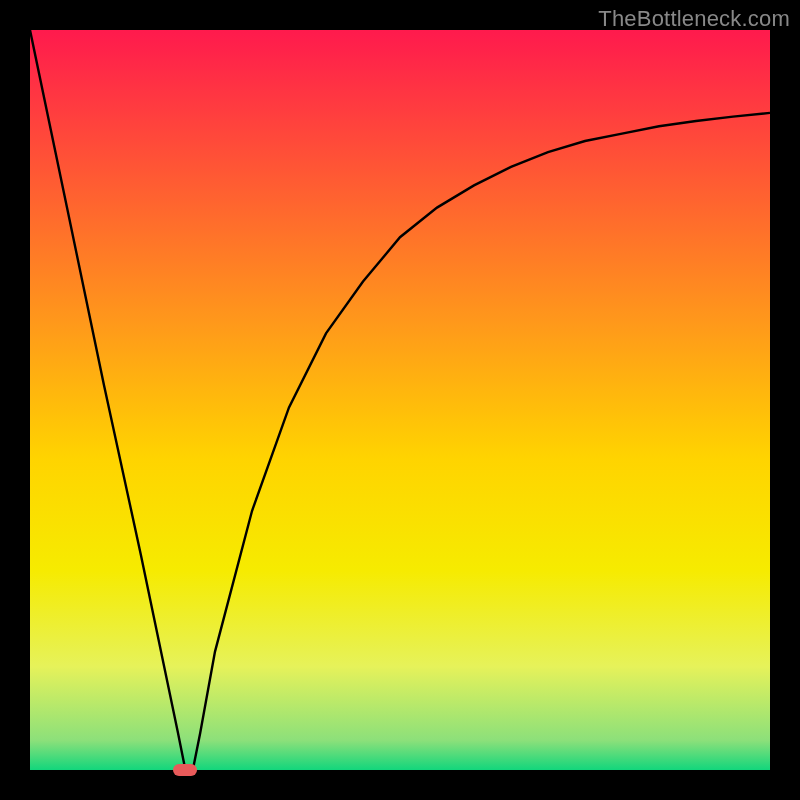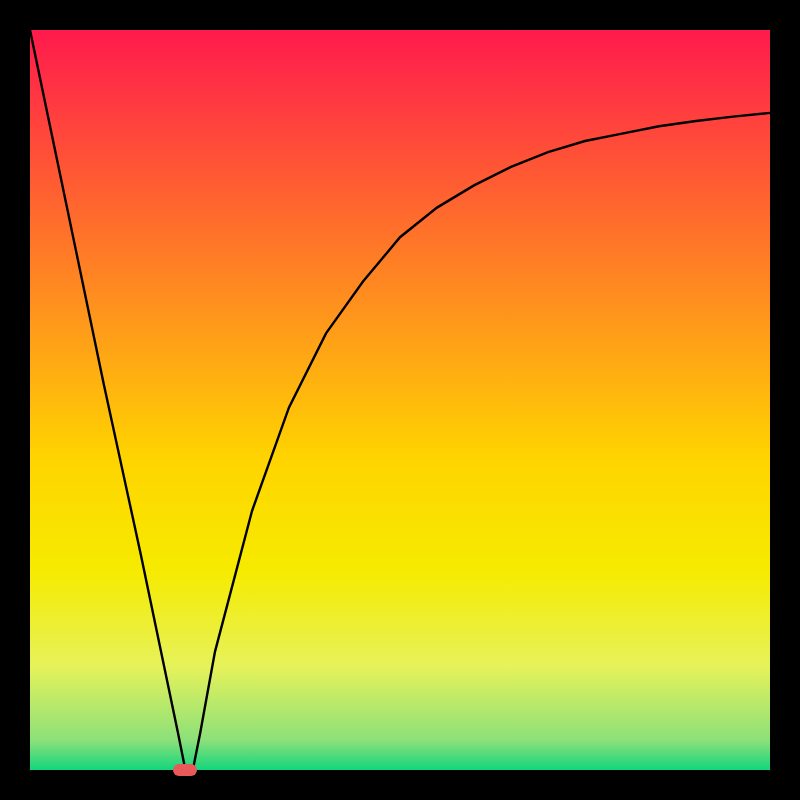--- a/index.html
+++ b/index.html
@@ -62,20 +62,21 @@
     left: 0;
     top: 0;
     z-index: 10;
   }
 </style>
 </head>
 <body>
 
 <div class="outer">
 
+  <div class="watermark">TheBottleneck.com</div>
 
   <div class="plot-frame">
 
     <div class="plot-inner">
 
       <svg class="grad" width="740" height="740">
         <defs>
           <linearGradient id="bgGrad" x1="0" y1="0" x2="0" y2="1">
               <stop offset="0%" stop-color="#ff1a4d"></stop>
               <stop offset="20%" stop-color="#ff5a33"></stop>

